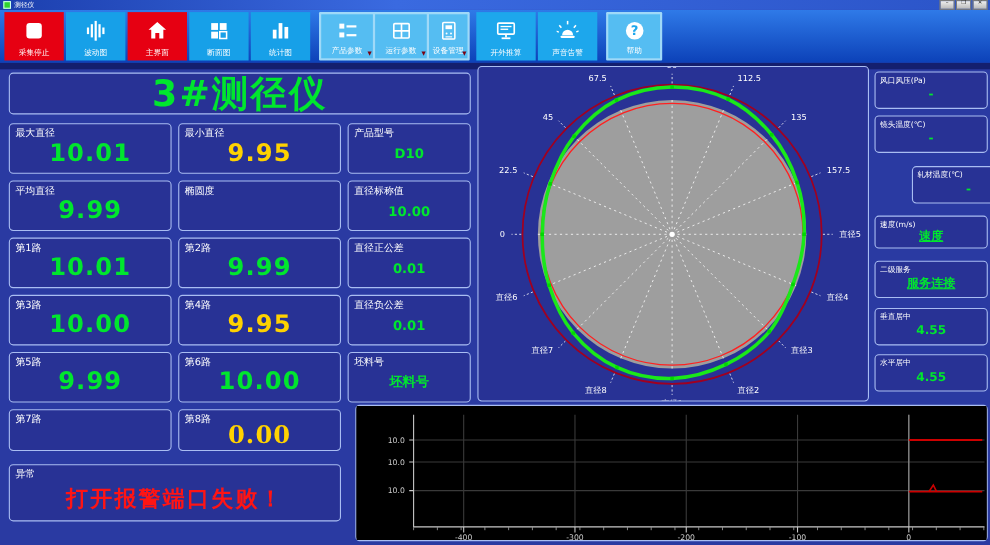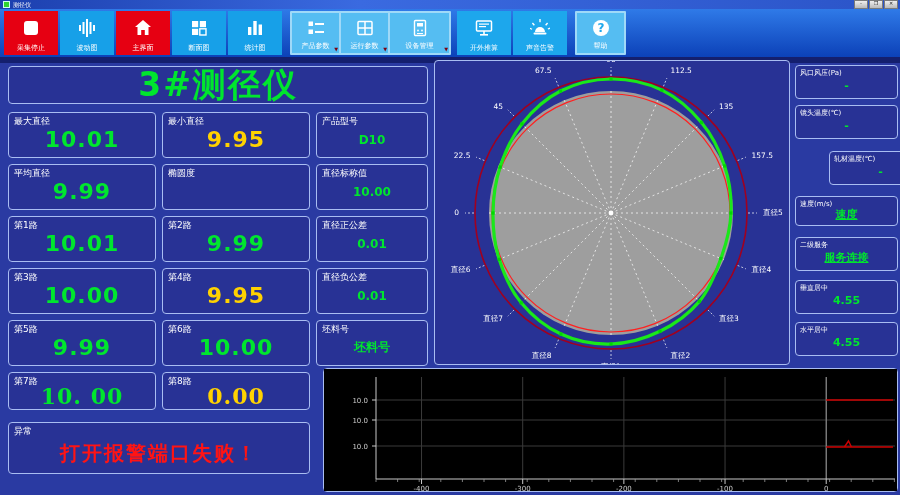--- a/index.html
+++ b/index.html
@@ -142,21 +142,21 @@
             <g stroke="#fff" stroke-width="1.5" fill="none">
               <rect x="3" y="3.5" width="14" height="13" rx="1"></rect>
               <line x1="3" y1="10" x2="17" y2="10"></line>
               <line x1="10" y1="3.5" x2="10" y2="16.5"></line>
             </g>
           </svg>
         </span>
         <span>运行参数</span>
         <span class="caret">▼</span>
       </div>
-      <div class="tbtn light" style="width: 59px; height: 40px;">
+      <div class="tbtn light" style="width: 35px; height: 40px;">
         <span class="ticon">
           <svg width="20" height="20" viewBox="0 0 20 20">
             <g stroke="#fff" stroke-width="1.4" fill="none">
               <rect x="4.5" y="2.5" width="11" height="15" rx="1"></rect>
               <rect x="7" y="5" width="6" height="3.5" fill="#fff" stroke="none"></rect>
               <circle cx="8" cy="12.5" r="0.9" fill="#fff" stroke="none"></circle>
               <circle cx="12" cy="12.5" r="0.9" fill="#fff" stroke="none"></circle>
               <rect x="7" y="15" width="6" height="1" fill="#fff" stroke="none"></rect>
             </g>
           </svg>
@@ -278,21 +278,20 @@
     <div class="box" style="left: 162px; top: 320px; width: 148px; height: 46px;">
       <div class="lbl">第6路</div>
       <div class="val green lg">10.00</div>
     </div>
     <div class="box" style="left: 316px; top: 320px; width: 112px; height: 46px;">
       <div class="lbl">坯料号</div>
       <div class="val green sm">坯料号</div>
     </div>
     <div class="box" style="left: 8px; top: 372px; width: 148px; height: 38px;">
       <div class="lbl">第7路</div>
-      <div class="val green lg serif">10. 00</div>
     </div>
     <div class="box" style="left: 162px; top: 372px; width: 148px; height: 38px;">
       <div class="lbl">第8路</div>
       <div class="val yellow lg serif">0.00</div>
     </div>
   </div>
 
 <div class="box alarmbox" style="left:8px;top:422px;width:302px;height:52px;">
   <div class="lbl">异常</div>
   <div class="aval">打开报警端口失败！</div>

